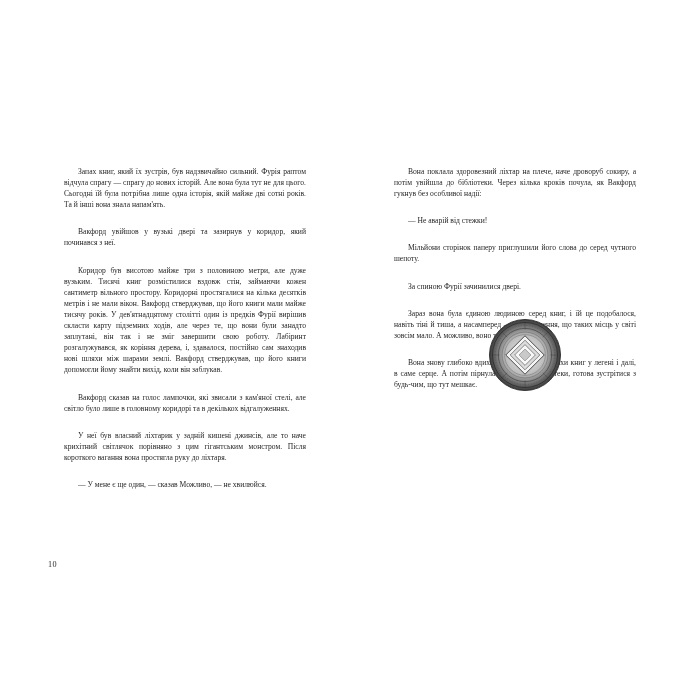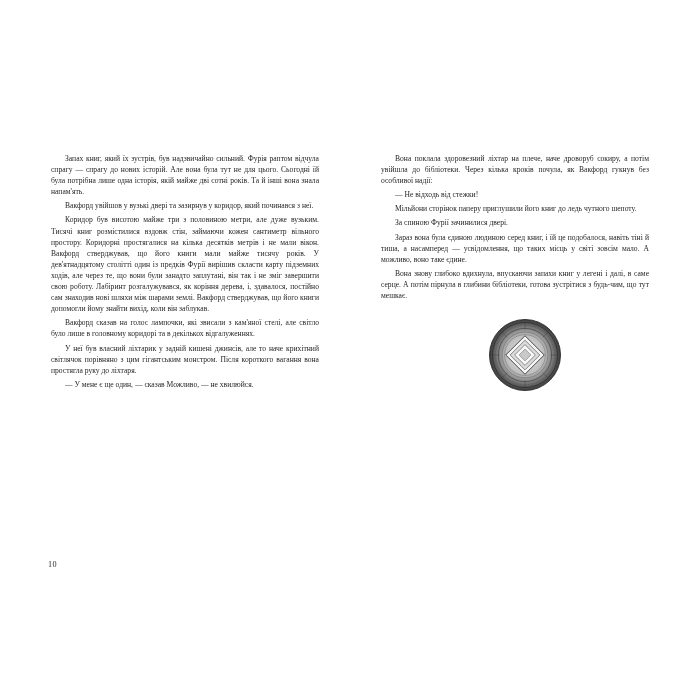--- a/index.html
+++ b/index.html
@@ -43,21 +43,21 @@
   }
   .body-text {
     font-size: 7.6px;
     line-height: 11.1px;
     text-align: justify;
     text-justify: inter-word;
     color: #262626;
     hyphens: none;
   }
   .body-text p {
-    margin: 3px;
+    margin: 16px;
     text-indent: 14px;
   }
   .body-text p.dash {
     text-indent: 14px;
   }
   .folio {
     position: absolute;
     left: 48px;
     bottom: 131px;
     font-size: 8.2px;
@@ -93,22 +93,22 @@
         <p>Вакфорд сказав на голос лампочки, які звисали з кам'яної стелі, але світло було лише в головному коридорі та в декількох відгалуженнях.</p>
         <p>У неї був власний ліхтарик у задній кишені джинсів, але то наче крихітний світлячок порівняно з цим гігантським монстром. Після короткого вагання вона простягла руку до ліхтаря.</p>
         <p class="dash">— У мене є ще один, — сказав Можливо, — не хвилюйся.</p>
       </div>
       <div class="folio">10</div>
     </div>
 
     <div class="page-col page-right">
       <div class="body-text">
         <p>Вона поклала здоровезний ліхтар на плече, наче дроворуб сокиру, а потім увійшла до бібліотеки. Через кілька кроків почула, як Вакфорд гукнув без особливої надії:</p>
-        <p class="dash">— Не відходь від стежки!</p>
-        <p>Мільйони сторінок паперу приглушили його книг до ледь чутного шепоту.</p>
+        <p class="dash">— Не аварій від стежки!</p>
+        <p>Мільйони сторінок паперу приглушили його слова до серед чутного шепоту.</p>
         <p>За спиною Фурії зачинилися двері.</p>
         <p>Зараз вона була єдиною людиною серед книг, і їй це подобалося, навіть тіні й тиша, а насамперед — усвідомлення, що таких місць у світі зовсім мало. А можливо, воно таке єдине.</p>
         <p>Вона знову глибоко вдихнула, впускаючи запахи книг у легені і далі, в саме серце. А потім пірнула в глибини бібліотеки, готова зустрітися з будь-чим, що тут мешкає.</p>
       </div>
 
       <div class="ornament-wrap">
         <svg class="ornament" viewBox="0 0 100 100">
           <defs>
             <radialGradient id="medal" cx="50%" cy="50%" r="50%">
               <stop offset="0%" stop-color="#efefef"></stop>

